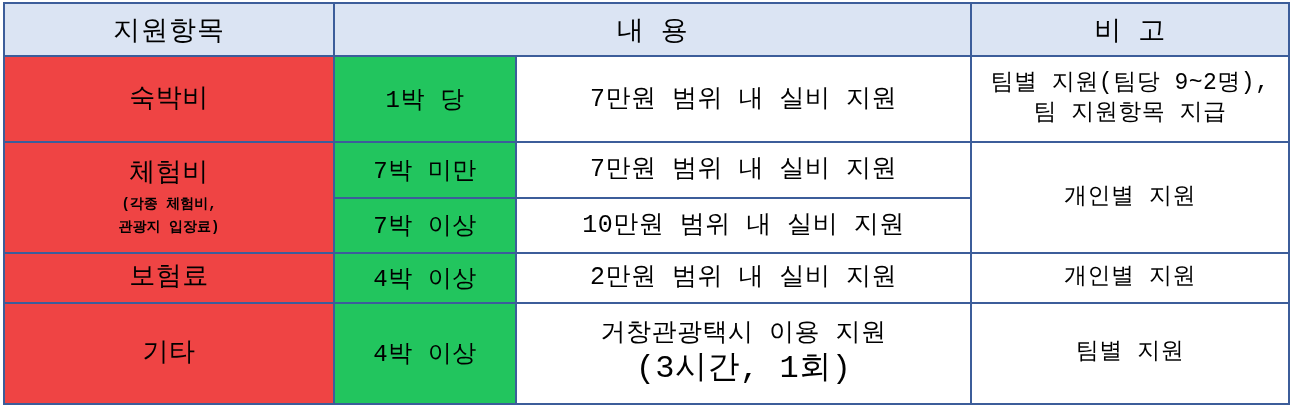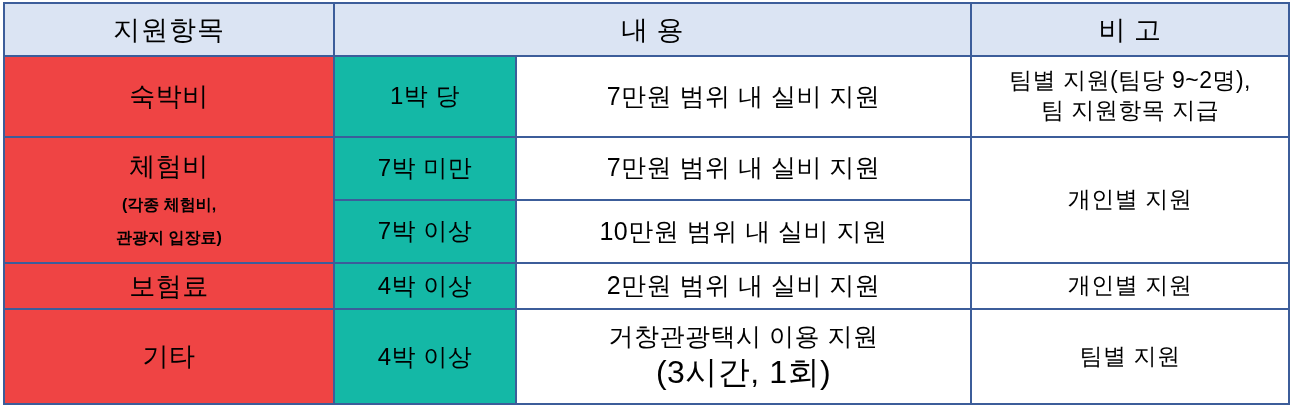--- a/index.html
+++ b/index.html
@@ -18,20 +18,21 @@
     height: 410px;
     box-sizing: border-box;
     padding: 2px 3px 3px 3px;
   }
   table.support-table {
     border-collapse: collapse;
     table-layout: fixed;
     width: 1081px;
     height: 403px;
     background: #ffffff;
+    font-family: Liberation Mono, monospace;
   }
   table.support-table td,
   table.support-table th {
     border: 2px solid #3c5d9a;
     padding: 2px 6px;
     text-align: center;
     vertical-align: middle;
     color: #000000;
     font-weight: normal;
     letter-spacing: 0.5px;
@@ -49,29 +50,29 @@
   }
   
   .cat {
     background: #ef4444;
     font-size: 26px;
     font-weight: bold;
     line-height: 1.2;
   }
   .cat .sub {
     display: block;
-    font-size: 16px;
+    font-size: 14px;
     font-weight: bold;
     line-height: 1.25;
-    margin-top: 13px;
+    margin-top: 6px;
     letter-spacing: 0px;
   }
   
   .cond {
-    background: #14b8a6;
+    background: #22c55e;
     font-size: 24px;
     letter-spacing: 2px;
   }
   
   .content {
     background: #ffffff;
     font-size: 25px;
     letter-spacing: 1.5px;
     line-height: 1.25;
     border-radius: 24px;

